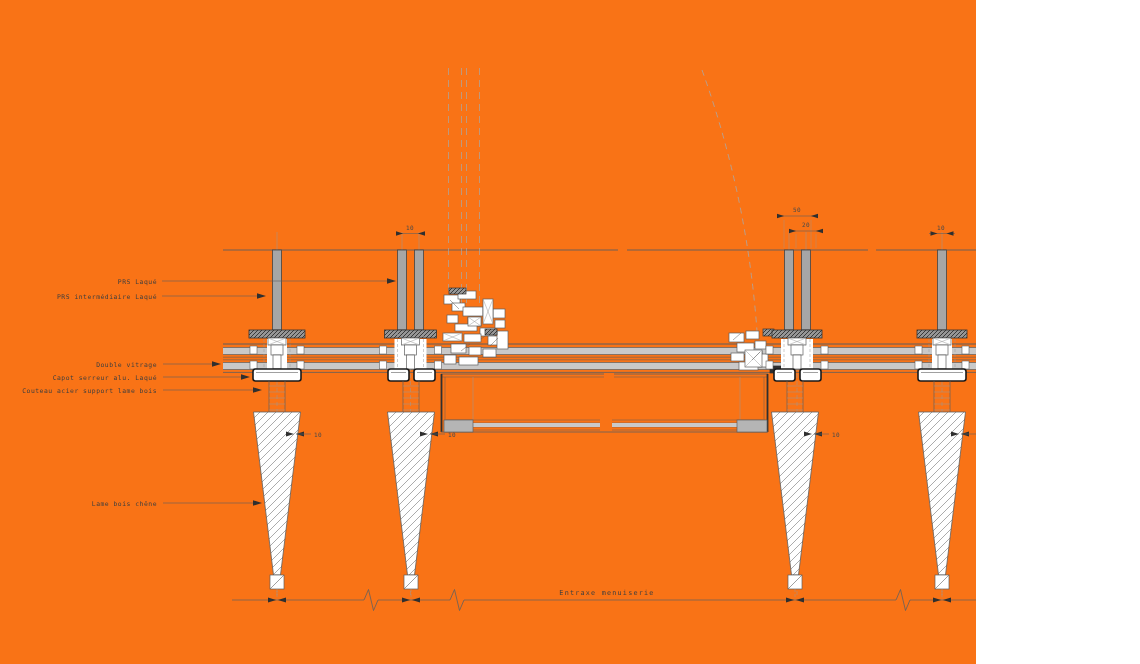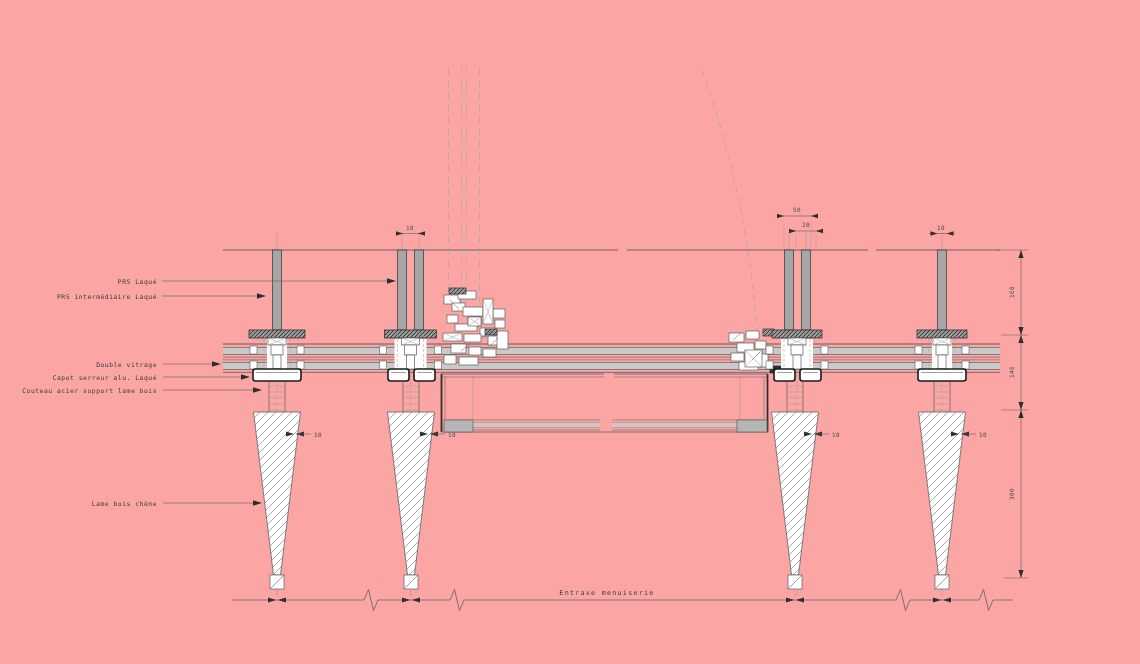--- a/index.html
+++ b/index.html
@@ -1,16 +1,16 @@
 <!DOCTYPE html>
 <html><head>
 <meta charset="utf-8">
 <style>
   html,body{margin:0;padding:0;background:#fff;}
-  .canvas{position:relative;width:1140px;height:664px;background:#fca5a5;overflow:hidden;}
+  .canvas{position:relative;width:976px;height:664px;background:#f97316;overflow:hidden;}
   svg{display:block;}
   text{font-family:"DejaVu Sans Mono","Liberation Mono",monospace;fill:#3f3f3f;}
   .lbl{font-size:6.4px;letter-spacing:0.5px;}
   .dim{font-size:6px;letter-spacing:0.3px;fill:#4a4a4a;}
   .entraxe{font-size:6.8px;letter-spacing:1.2px;}
 </style>
 </head>
 <body>
 
 <div class="canvas">

